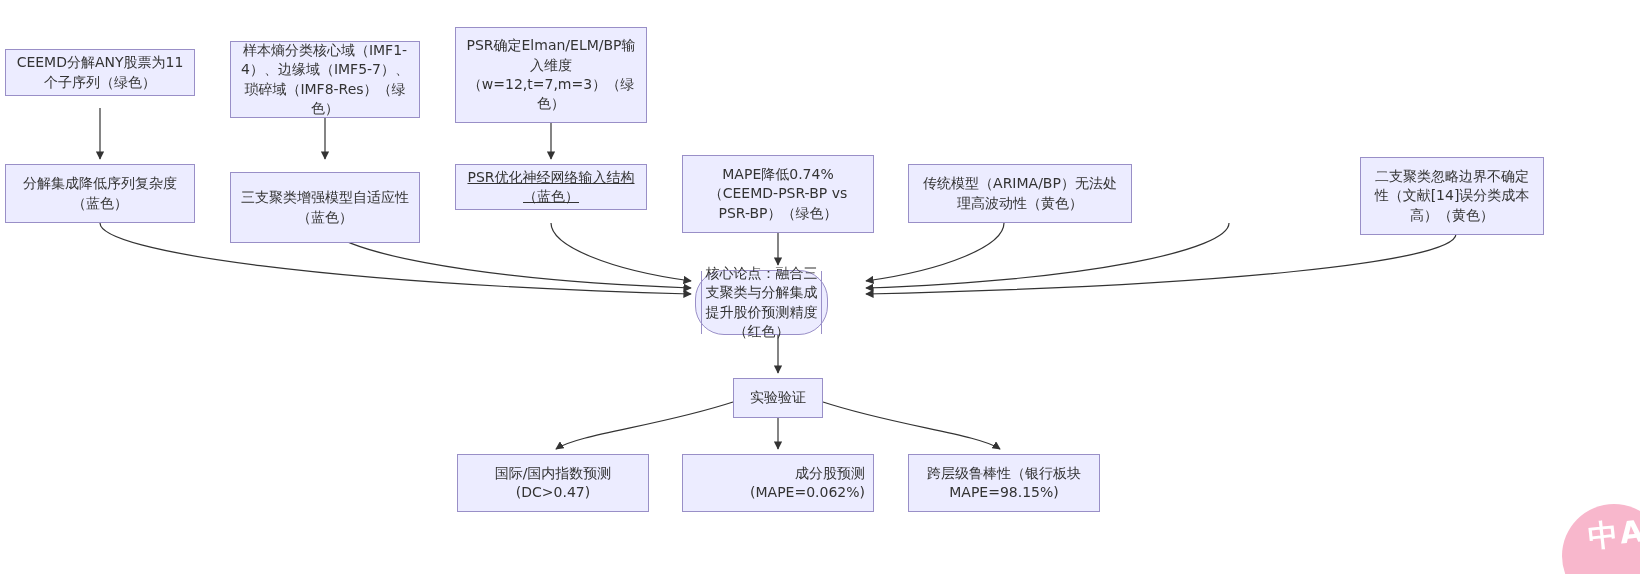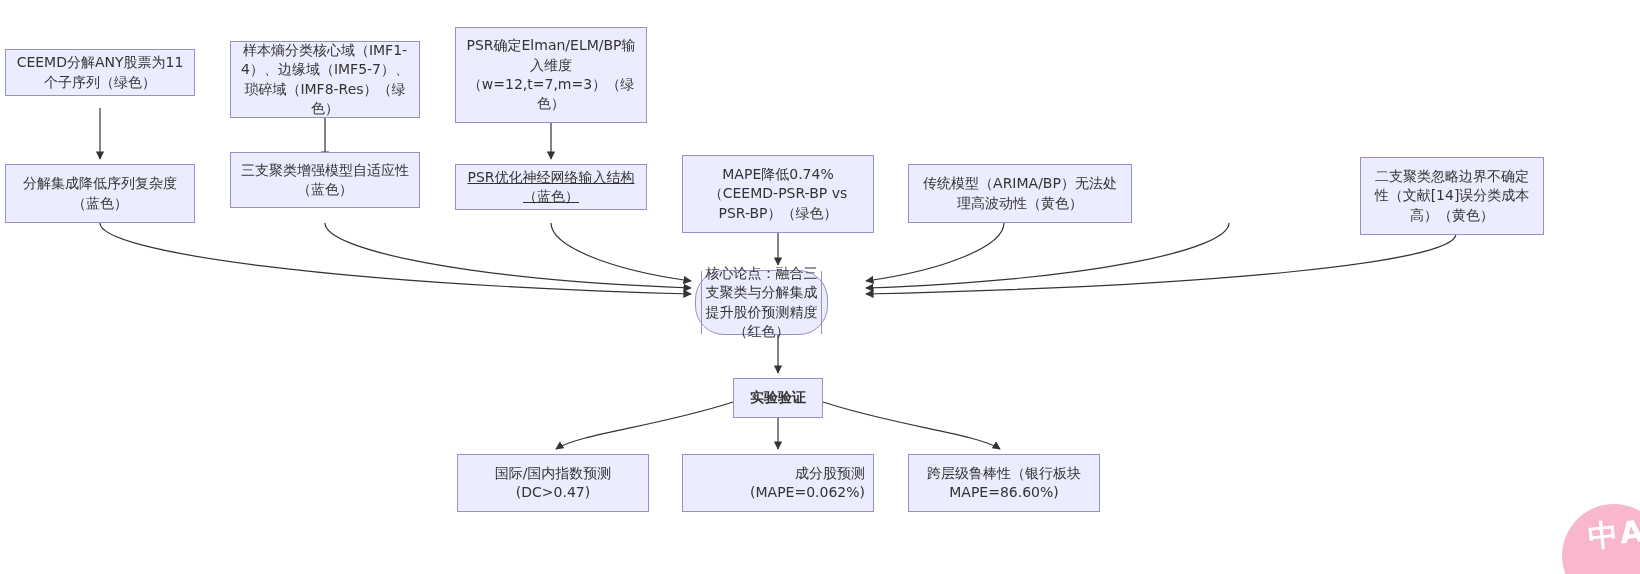--- a/index.html
+++ b/index.html
@@ -61,31 +61,31 @@
       <path marker-end="url(#arrow)" d="M778,418 L778,449"></path>
       <path marker-end="url(#arrow)" d="M823,402 C896,426 978,434 1000,449"></path>
     </g>
   </svg>
 
   <div class="node" style="left:5px;top:49px;width:190px;height:47px;">CEEMD分解ANY股票为11个子序列（绿色）</div>
   <div class="node" style="left:230px;top:41px;width:190px;height:77px;">样本熵分类核心域（IMF1-4）、边缘域（IMF5-7）、琐碎域（IMF8-Res）（绿色）</div>
   <div class="node" style="left:455px;top:27px;width:192px;height:96px;">PSR确定Elman/ELM/BP输入维度（w=12,t=7,m=3）（绿色）</div>
 
   <div class="node" style="left:5px;top:164px;width:190px;height:59px;">分解集成降低序列复杂度（蓝色）</div>
-  <div class="node" style="left:230px;top:152px;width:190px;height:56px;">三支聚类增强模型自适应性（蓝色）</div>
+  <div class="node" style="left:230px;top:172px;width:190px;height:71px;">三支聚类增强模型自适应性（蓝色）</div>
   <div class="node" style="left:455px;top:164px;width:192px;height:46px;text-decoration:underline;">PSR优化神经网络输入结构（蓝色）</div>
   <div class="node" style="left:682px;top:155px;width:192px;height:78px;">MAPE降低0.74%（CEEMD-PSR-BP vs PSR-BP）（绿色）</div>
   <div class="node" style="left:908px;top:164px;width:224px;height:59px;">传统模型（ARIMA/BP）无法处理高波动性（黄色）</div>
   <div class="node" style="left:1360px;top:157px;width:184px;height:78px;">二支聚类忽略边界不确定性（文献[14]误分类成本高）（黄色）</div>
 
   <div class="node subroutine" style="left:695px;top:270px;width:133px;height:65px;border-radius:29px;">核心论点：融合三支聚类与分解集成提升股价预测精度（红色）</div>
 
-  <div class="node" style="left:733px;top:378px;width:90px;height:40px;font-weight:bold;">实验验证</div>
+  <div class="node" style="left:733px;top:378px;width:90px;height:40px;">实验验证</div>
 
   <div class="node" style="left:457px;top:454px;width:192px;height:58px;">国际/国内指数预测 (DC&gt;0.47)</div>
   <div class="node" style="left:682px;top:454px;width:192px;height:58px;text-align:right;">成分股预测 (MAPE=0.062%)</div>
-  <div class="node" style="left:908px;top:454px;width:192px;height:58px;">跨层级鲁棒性（银行板块MAPE=86.60%)</div>
+  <div class="node" style="left:908px;top:454px;width:192px;height:58px;">跨层级鲁棒性（银行板块MAPE=98.15%)</div>
 
   <div class="translate-badge">
     <span class="badge-label">中A</span>
   </div>
 
 </div>
 
 </body></html>

